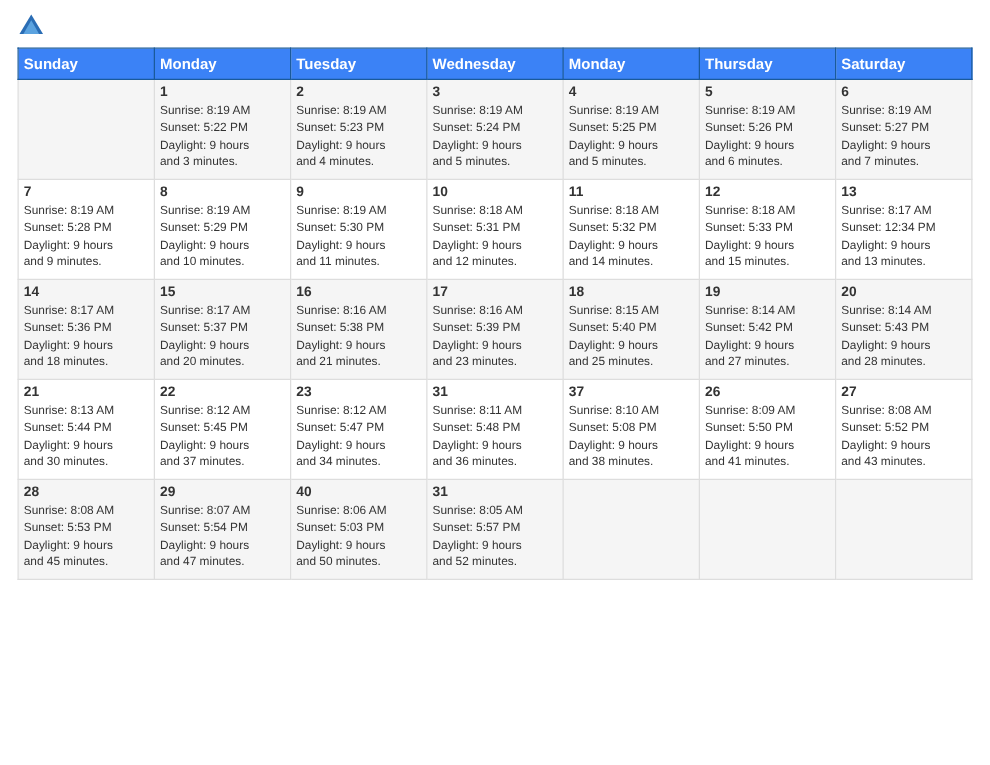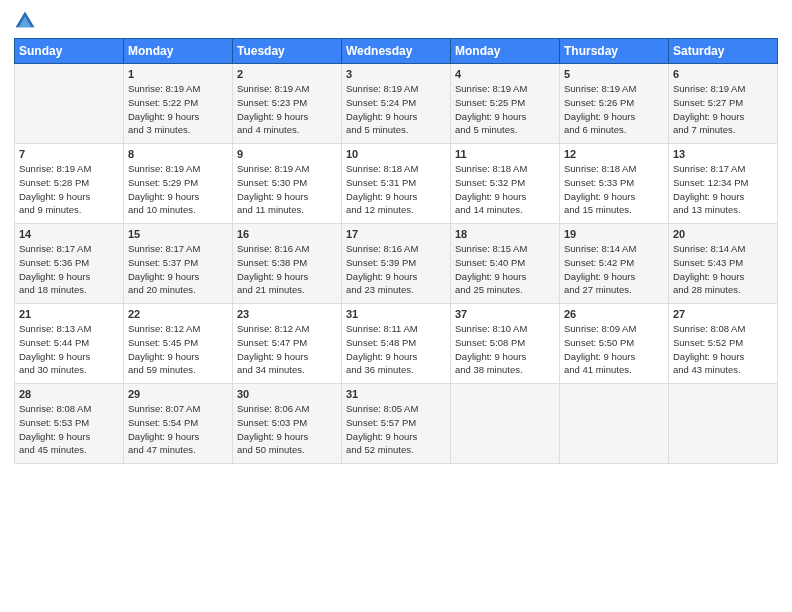--- a/index.html
+++ b/index.html
@@ -281,21 +281,21 @@
             <span class="cell-line">Sunrise: 8:13 AM</span>
             <span class="cell-line">Sunset: 5:44 PM</span>
             <span class="cell-line">Daylight: 9 hours</span>
             <span class="cell-line">and 30 minutes.</span>
           </td>
           <td>
             <span class="day-number">22</span>
             <span class="cell-line">Sunrise: 8:12 AM</span>
             <span class="cell-line">Sunset: 5:45 PM</span>
             <span class="cell-line">Daylight: 9 hours</span>
-            <span class="cell-line">and 59 minutes.</span>
+            <span class="cell-line">and 37 minutes.</span>
           </td>
           <td>
             <span class="day-number">23</span>
             <span class="cell-line">Sunrise: 8:12 AM</span>
             <span class="cell-line">Sunset: 5:47 PM</span>
             <span class="cell-line">Daylight: 9 hours</span>
             <span class="cell-line">and 34 minutes.</span>
           </td>
           <td>
             <span class="day-number">31</span>
@@ -335,21 +335,21 @@
             <span class="cell-line">and 45 minutes.</span>
           </td>
           <td>
             <span class="day-number">29</span>
             <span class="cell-line">Sunrise: 8:07 AM</span>
             <span class="cell-line">Sunset: 5:54 PM</span>
             <span class="cell-line">Daylight: 9 hours</span>
             <span class="cell-line">and 47 minutes.</span>
           </td>
           <td>
-            <span class="day-number">30</span>
+            <span class="day-number">40</span>
             <span class="cell-line">Sunrise: 8:06 AM</span>
             <span class="cell-line">Sunset: 5:03 PM</span>
             <span class="cell-line">Daylight: 9 hours</span>
             <span class="cell-line">and 50 minutes.</span>
           </td>
           <td>
             <span class="day-number">31</span>
             <span class="cell-line">Sunrise: 8:05 AM</span>
             <span class="cell-line">Sunset: 5:57 PM</span>
             <span class="cell-line">Daylight: 9 hours</span>

